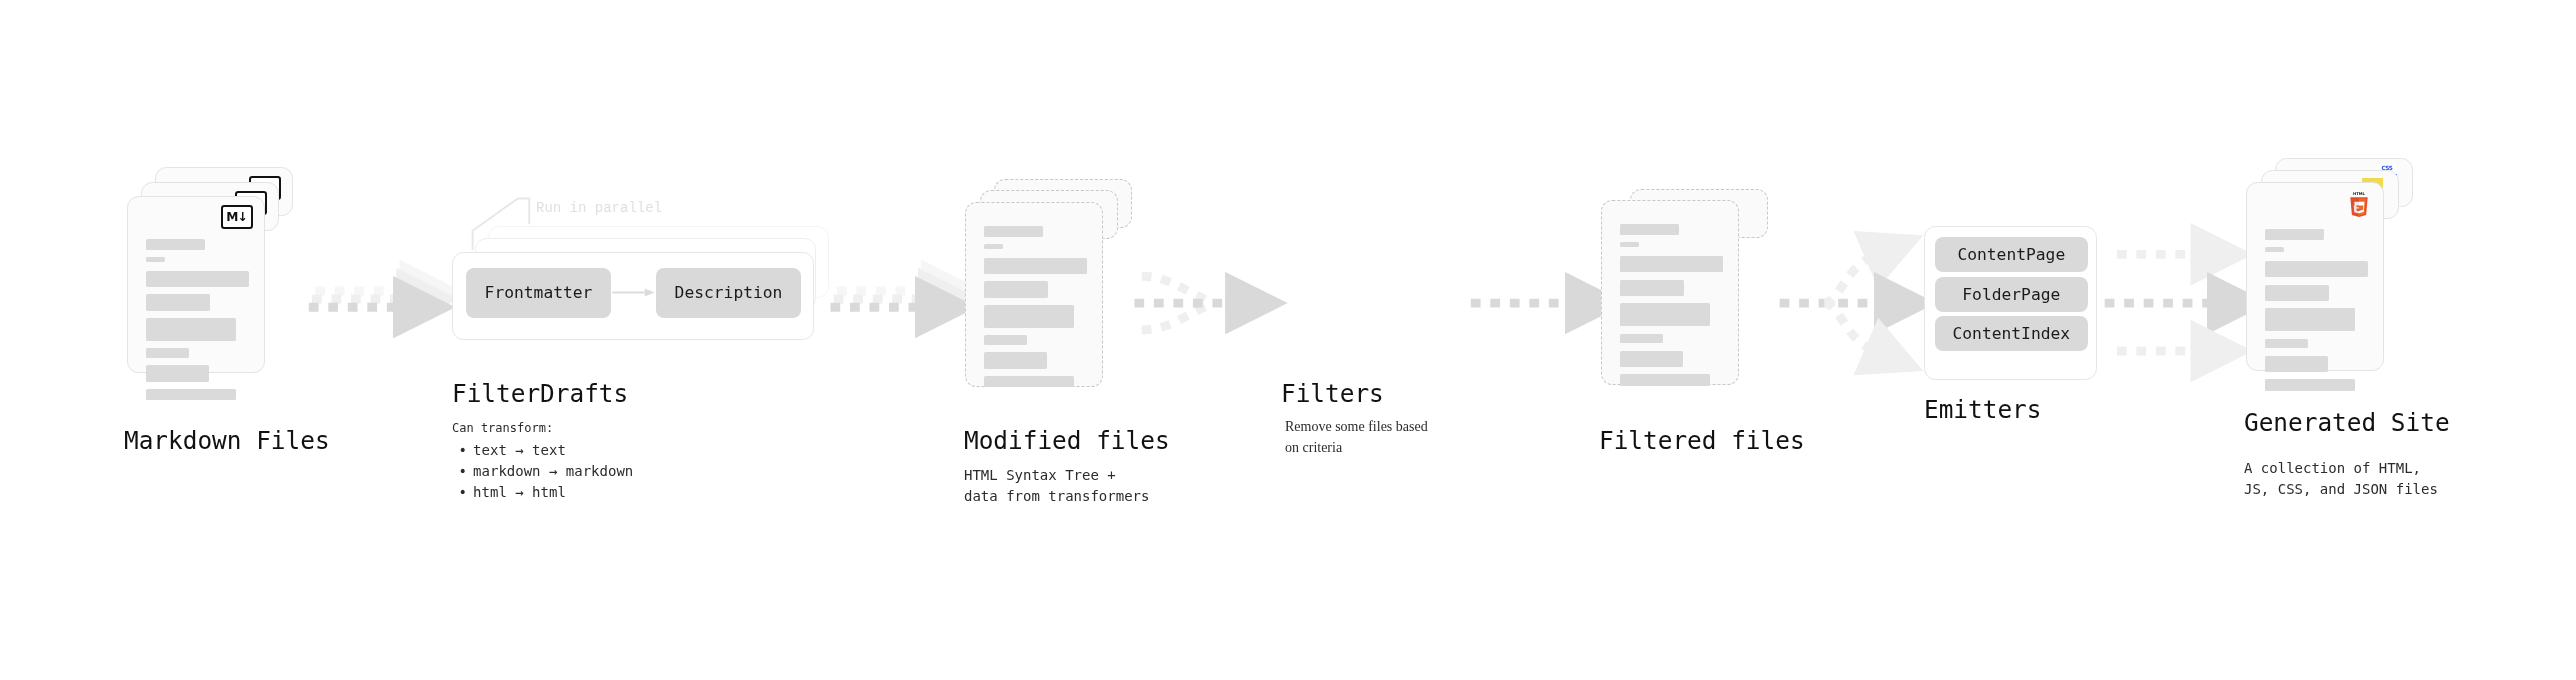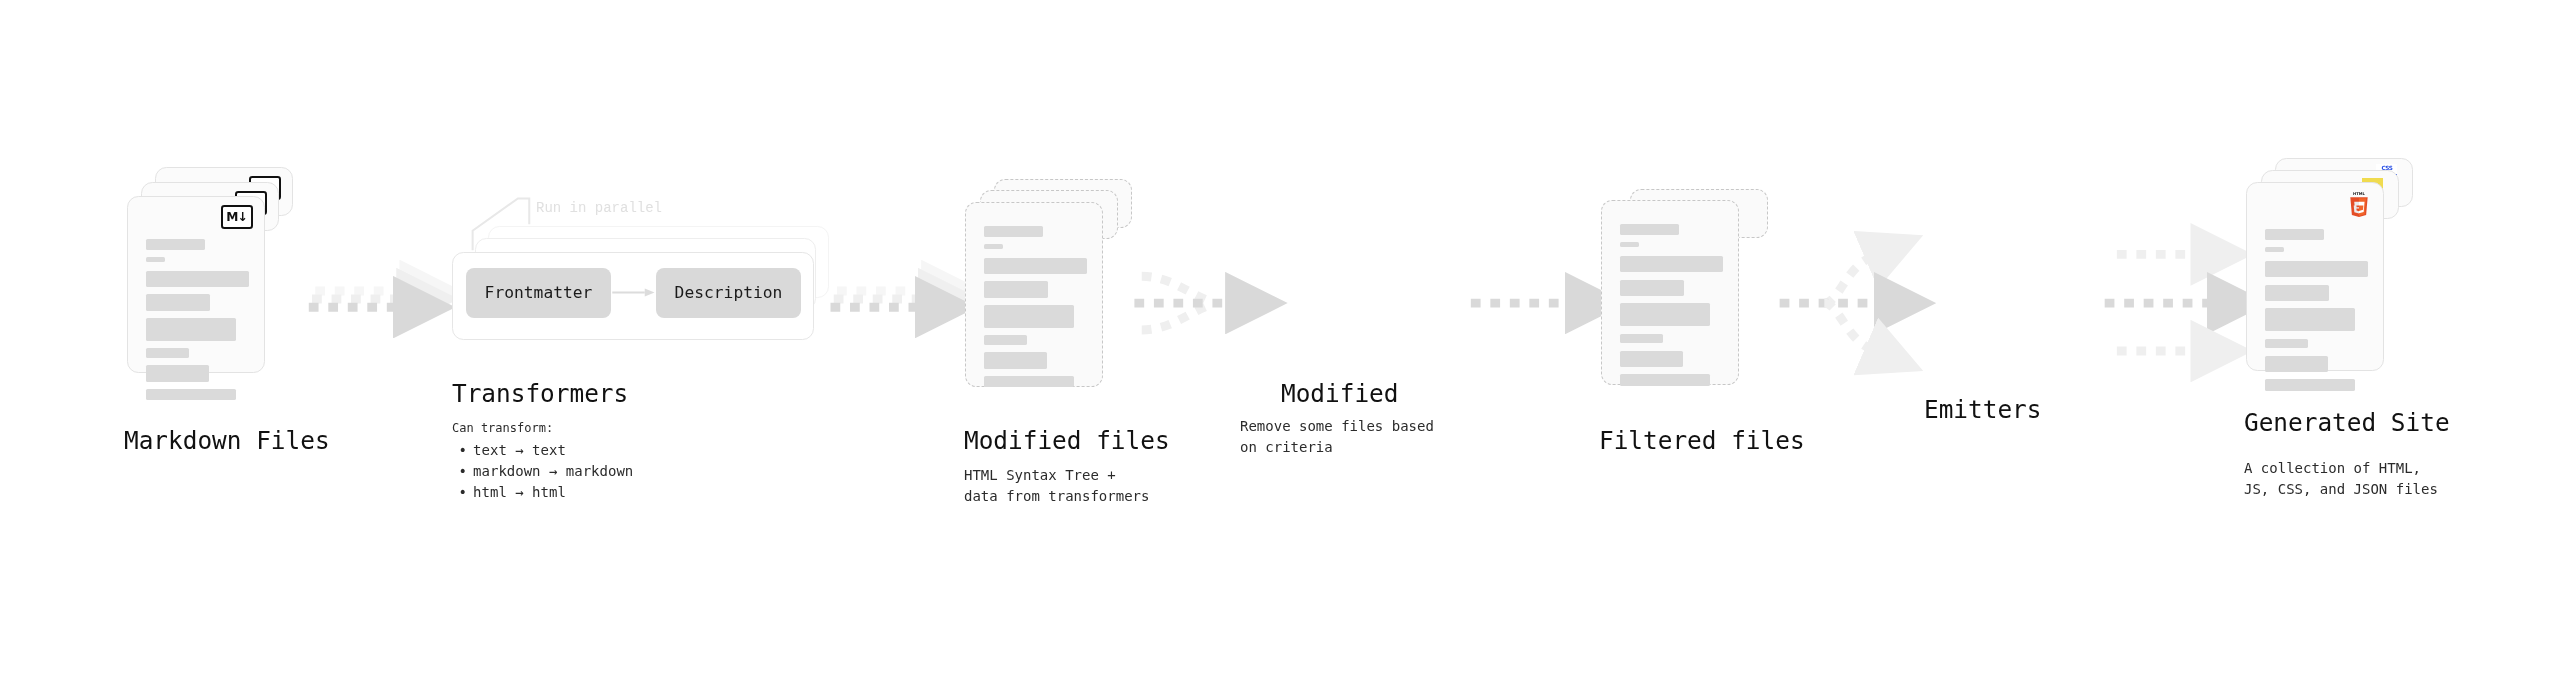--- a/index.html
+++ b/index.html
@@ -267,21 +267,21 @@
 
   <div class="group-box" style="left:452px; top:252px; width:362px; height:88px;">
     <div class="pill" style="left:13px; top:14.6px; width:145px; height:50px;">Frontmatter</div>
     <div class="pill" style="left:203px; top:14.6px; width:145px; height:50px;">Description</div>
     <svg class="local" style="left:159px; top:33px; width:46px; height:13px;" viewBox="0 0 56 16" width="46" height="13">
       <line x1="0" y1="8" x2="40" y2="8" stroke="#dcdcdc" stroke-width="2.5"></line>
       <path d="M40,3 L52,8 L40,13 z" fill="#dcdcdc"></path>
     </svg>
   </div>
 
-  <div class="title" style="left:452px; top:379px;">Transformers</div>
+  <div class="title" style="left:452px; top:379px;">FilterDrafts</div>
   <div class="sub-head" style="left:452px; top:418px;">Can transform:</div>
   <ul class="bullets" style="left:452px; top:440px;">
     <li>text → text</li>
     <li>markdown → markdown</li>
     <li>html → html</li>
   </ul>
 
   <div class="doc-stack" style="left:965px; top:179px;">
     <div class="doc-card dashed" style="left:29px; top:0px; width:138px; height:49px;"></div>
     <div class="doc-card dashed" style="left:14.6px; top:11.4px; width:138px; height:49px;"></div>
@@ -295,41 +295,46 @@
         <div class="doc-line" style="width:42%; height:9.8px;"></div>
         <div class="doc-line" style="width:61%; height:16.3px;"></div>
         <div class="doc-line" style="width:87%; height:11.4px;"></div>
       </div>
     </div>
   </div>
   <div class="title" style="left:964px; top:426px;">Modified files</div>
   <div class="subtitle" style="left:964px; top:465px;">HTML Syntax Tree +
 data from transformers</div>
 
-  <div class="title" style="left:1281px; top:379px;">Modified</div>
-  <div class="subtitle" style="left:1240px; top:416px;">Remove some files based
+  <div class="title" style="left:1281px; top:379px;">Filters</div>
+  <div class="subtitle" style="left:1285px; top:416px;font-family:Liberation Serif, serif;">Remove some files based
 on criteria</div>
 
   <div class="doc-stack" style="left:1601px; top:189px;">
     <div class="doc-card dashed" style="left:29px; top:0px; width:138px; height:49px;"></div>
     <div class="doc-card dashed" style="left:0px; top:11.4px; width:138px; height:185px;">
       <div class="doc-lines" style="top:23px;">
         <div class="doc-line" style="width:57%; height:10.6px;"></div>
         <div class="doc-line" style="width:18%; height:4.9px; margin-bottom:9px;"></div>
         <div class="doc-line" style="width:100%; height:16.3px;"></div>
         <div class="doc-line" style="width:62%; height:16.3px;"></div>
         <div class="doc-line" style="width:87%; height:23px;"></div>
         <div class="doc-line" style="width:42%; height:9.8px;"></div>
         <div class="doc-line" style="width:61%; height:16.3px;"></div>
         <div class="doc-line" style="width:87%; height:11.4px;"></div>
       </div>
     </div>
   </div>
   <div class="title" style="left:1599px; top:426px;">Filtered files</div>
 
+  <div class="group-box" style="left:1924px; top:226px; width:173px; height:154px;">
+    <div class="pill" style="left:9.8px; top:9.8px; width:153px; height:35px;">ContentPage</div>
+    <div class="pill" style="left:9.8px; top:50px; width:153px; height:35px;">FolderPage</div>
+    <div class="pill" style="left:9.8px; top:89px; width:153px; height:35px;">ContentIndex</div>
+  </div>
   <div class="title" style="left:1924px; top:395px;">Emitters</div>
 
   <div class="doc-stack" style="left:2246px; top:158px;">
     <div class="doc-card" style="left:29px; top:0px; width:138px; height:49px;">
       <div class="badge css-badge" style="right:14.6px; top:4.9px;">CSS</div>
     </div>
     <div class="doc-card" style="left:14.6px; top:12.2px; width:138px; height:49px;">
       <div class="badge js-badge" style="right:14.6px; top:6.5px;"></div>
     </div>
     <div class="doc-card" style="left:0px; top:24.4px; width:138px; height:189px;">

